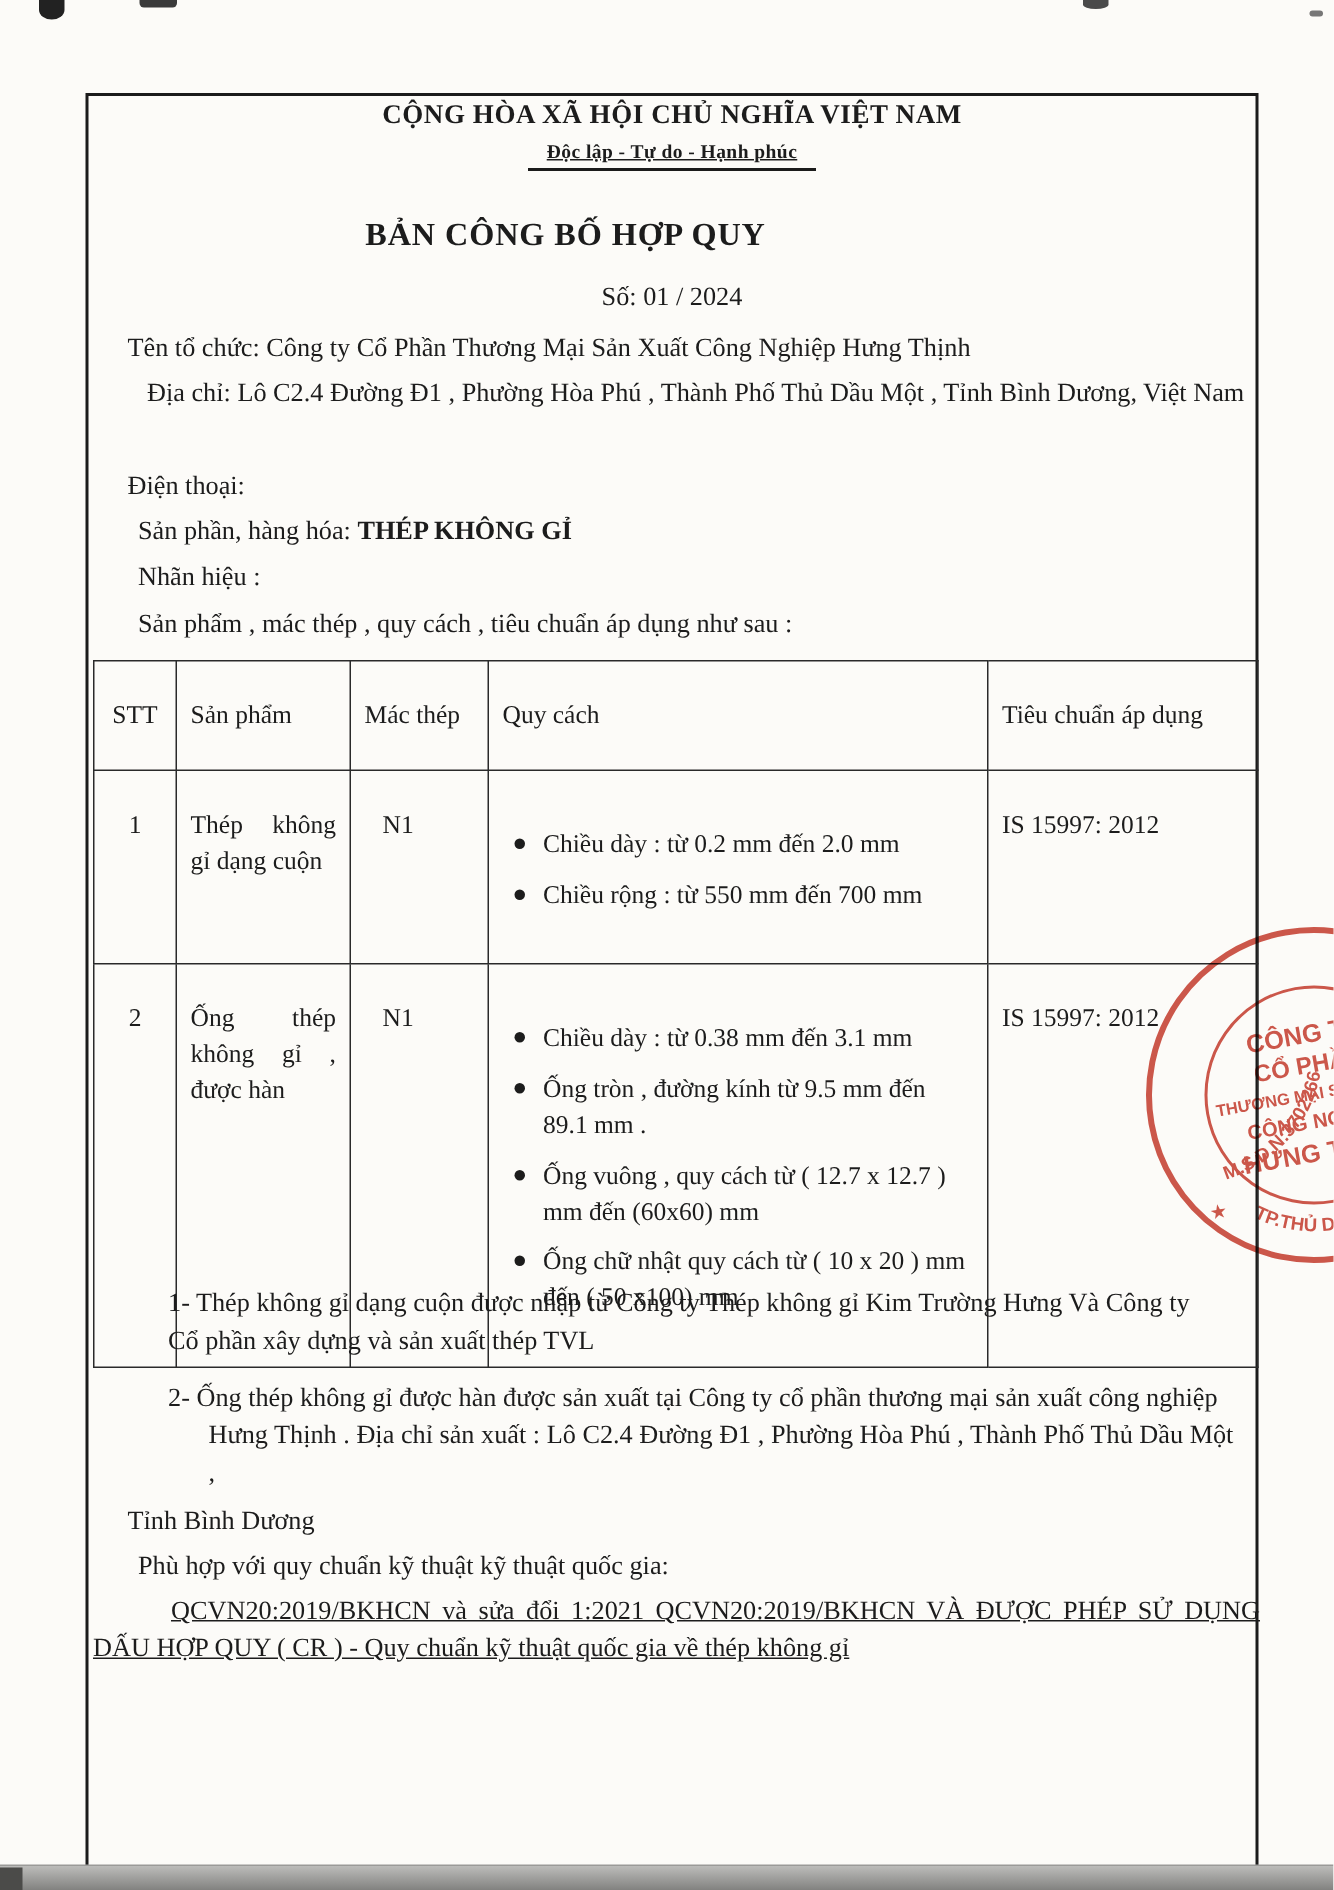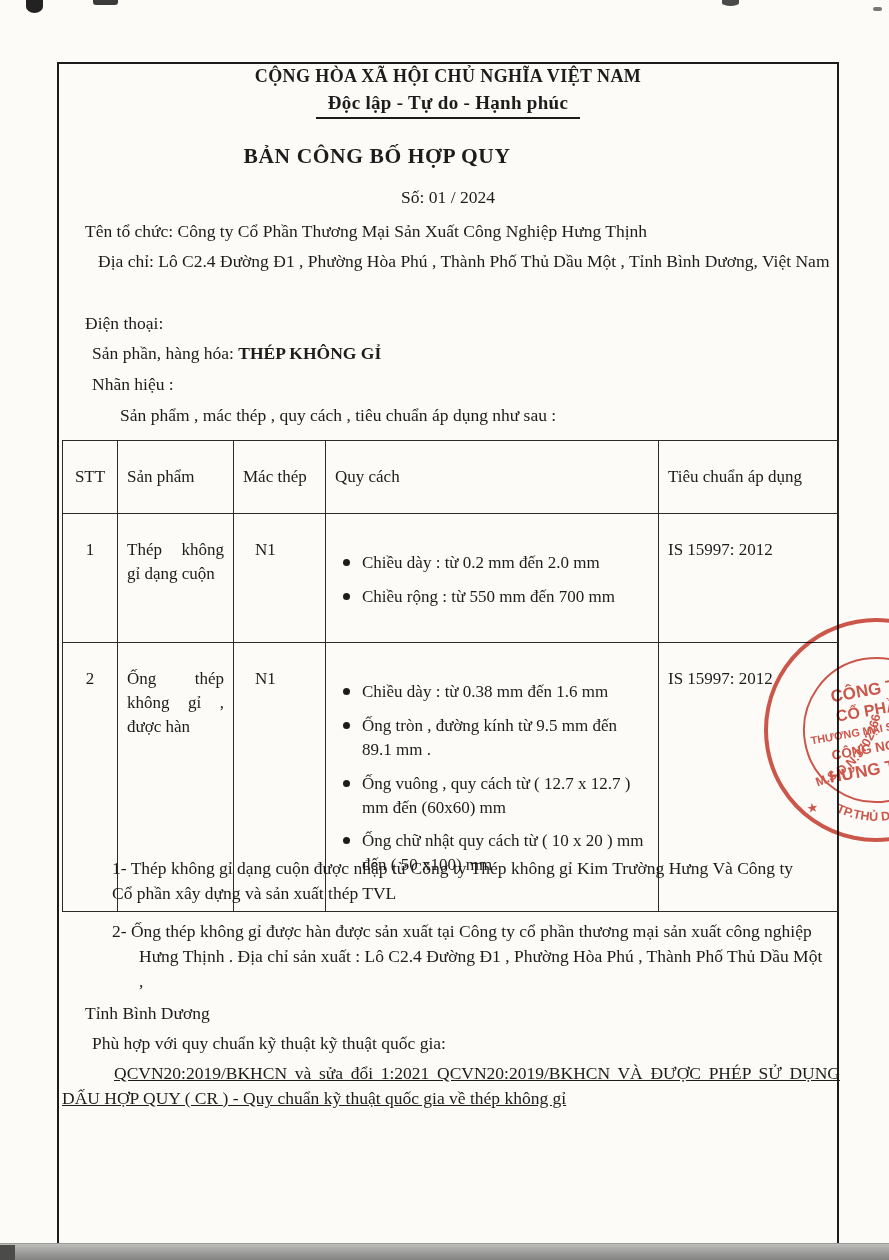--- a/index.html
+++ b/index.html
@@ -16,34 +16,34 @@
   
   .doc-frame {
     left:57px; top:62px; width:782px; height:1186px;
     border:2px solid #1b1b1b;
   }
 
   .center { text-align:center; }
   .hdr1 { left:57px; top:66px; width:782px; font-size:18px; font-weight:bold; letter-spacing:.4px; }
   .hdr2-wrap { left:57px; top:92px; width:782px; }
   .hdr2 {
-    display:inline-block; font-size:19px; font-weight:bold;
-    border-bottom:2.5px solid #1b1b1b; padding:0 12px 3px 12px; letter-spacing:.3px;
+    display:inline-block; font-size:13px; font-weight:bold;
+    border-bottom:2.5px solid #1b1b1b; padding:0 12px 3px 12px; letter-spacing:.3px;text-decoration:underline;
   }
   .doc-title { left:57px; top:144px; width:640px; font-size:21.5px; font-weight:bold; letter-spacing:.6px;text-align:center; }
   .doc-no { left:57px; top:187px; width:782px; font-size:17.5px; }
 
   .bodyline { font-size:17.5px; line-height:1.42; }
   .org   { left:85px; top:219px; width:742px; }
   .addr  { left:98px; top:249px; width:748px; }
   .phone { left:85px; top:311px; width:700px; }
   .product { left:92px; top:341px; width:700px; }
   .product b { font-weight:bold; }
   .brand { left:92px; top:372px; width:700px; }
-  .intro { left:92px; top:403px; width:720px;margin-left:28px; }
+  .intro { left:92px; top:403px; width:720px; }
 
   .spec-table {
     left:62px; top:440px;
     border-collapse:collapse; table-layout:fixed; width:776px;
     font-size:17px; line-height:1.4;
   }
   .spec-table th, .spec-table td {
     border:1.5px solid #2a2a2a;
     vertical-align:top;
     padding:24px 9px;
@@ -150,21 +150,21 @@
         </ul>
       </td>
       <td>IS 15997: 2012</td>
     </tr>
     <tr class="row-2">
       <td class="cell-stt">2</td>
       <td class="cell-sp">Ống thép không gỉ , được hàn</td>
       <td class="cell-mt">N1</td>
       <td>
         <ul class="qlist">
-          <li>Chiều dày : từ 0.38 mm đến 1.6 mm</li>
+          <li>Chiều dày : từ 0.38 mm đến 3.1 mm</li>
           <li>Ống tròn , đường kính từ 9.5 mm đến 89.1 mm .</li>
           <li>Ống vuông , quy cách từ ( 12.7 x 12.7 ) mm đến (60x60) mm</li>
           <li>Ống chữ nhật quy cách từ ( 10 x 20 ) mm đến ( 50 x100) mm</li>
         </ul>
       </td>
       <td>IS 15997: 2012</td>
     </tr>
   </tbody>
 </table>
 

